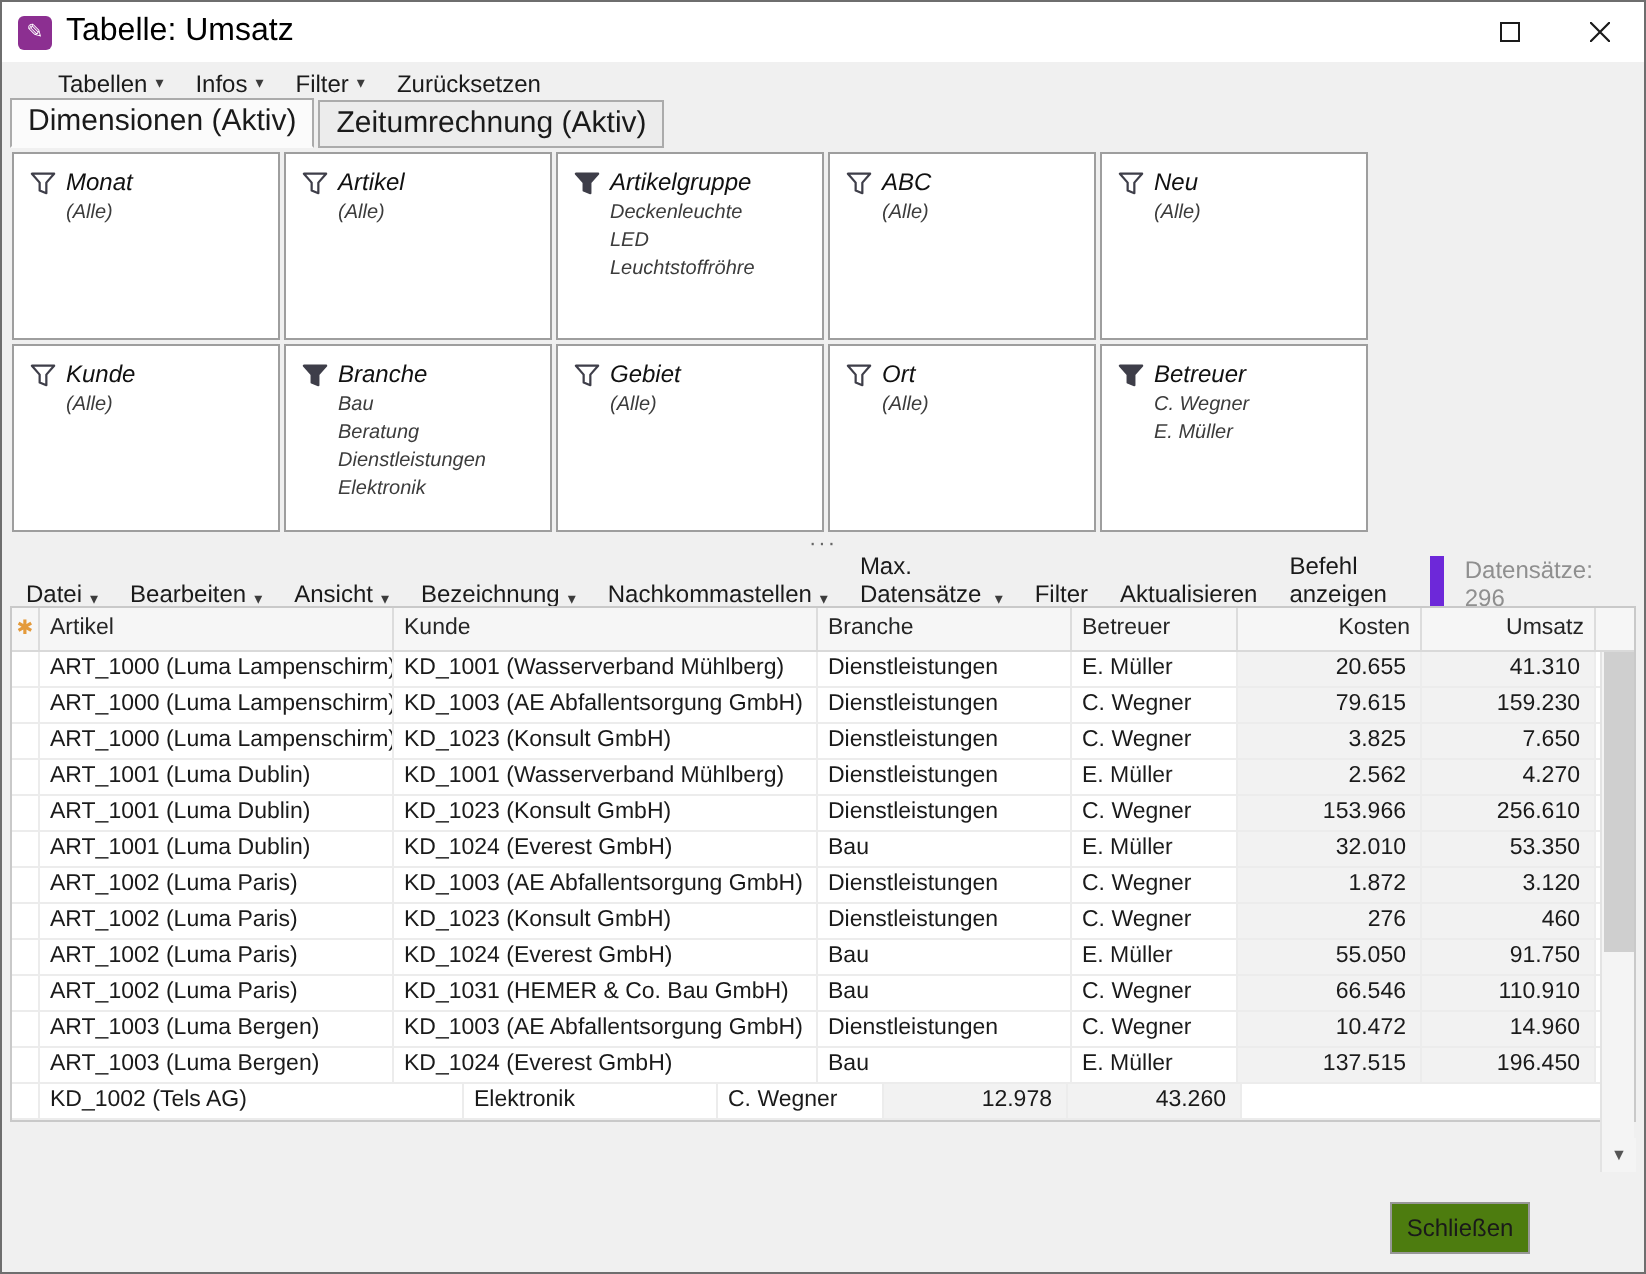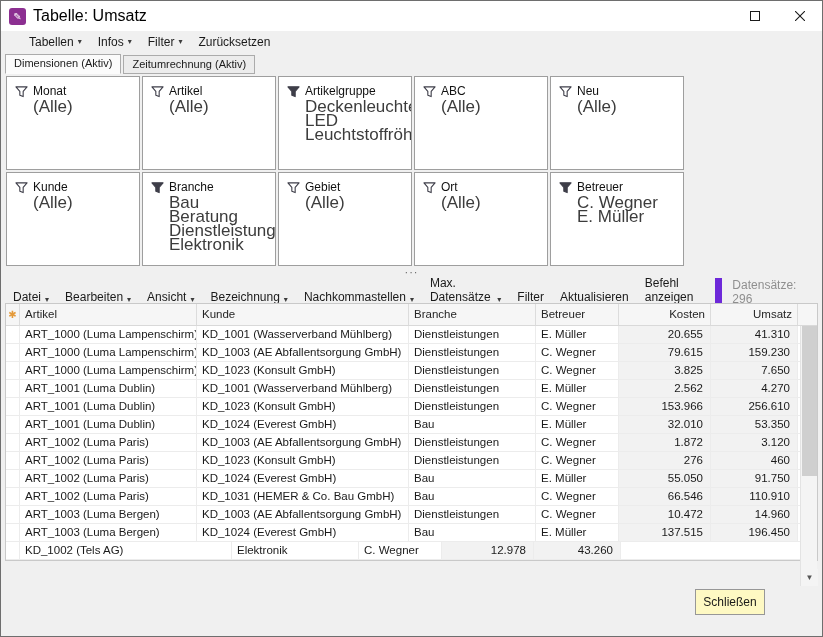--- a/index.html
+++ b/index.html
@@ -17,34 +17,34 @@
   .win-btns { margin-left:auto; display:flex; height:30px; }
   .win-btn { width:45px; height:30px; display:flex; align-items:center; justify-content:center; }
 
   
   .menubar { height:22px; display:flex; align-items:center; padding-left:20px; background:#f0f0f0; }
   .menu-item { display:flex; align-items:center; padding:0 8px; height:100%; cursor:default; }
   .caret { font-size:8px; color:#3c3c3c; margin-left:4px; line-height:1; }
 
   
   .tabstrip { height:21px; display:flex; align-items:flex-end; padding-left:4px; }
-  .tab { font-size:11px; padding:2px 8px 3px; border:1px solid #ababab; background:#ececec;
+  .tab { font-size:15px; padding:2px 8px 3px; border:1px solid #ababab; background:#ececec;
          margin-right:2px; white-space:nowrap; }
   .tab.active { background:#fbfbfb; padding-bottom:4px; border-bottom-color:#fbfbfb; }
 
   
-  .cards-area { padding:2px 5px 0; }
+  .cards-area { padding:2px 5px 0;font-style:italic; }
   .cards-row { display:flex; gap:2px; margin-bottom:2px; }
   .card { width:134px; height:94px; background:#fff; border:1px solid #9e9e9e; padding:7px 8px; overflow:hidden; }
   .card-head { display:flex; align-items:center; gap:5px; }
   .funnel { display:flex; }
   .funnel path { fill:#ffffff; stroke:#3e3e49; stroke-width:1.2; stroke-linejoin:round; }
   .card.filtered .funnel path { fill:#3e3e49; }
   .card-name { font-size:12px; color:#111; }
-  .card-values { margin-left:18px; margin-top:2px; font-size:17px; color:#3c3c3c; line-height:14px; }
+  .card-values { margin-left:18px; margin-top:2px; font-size:10px; color:#3c3c3c; line-height:14px; }
 
   .splitter { height:12px; text-align:center; color:#666; font-size:11px; line-height:8px; letter-spacing:1px; cursor:row-resize; }
 
   
   .toolbar { height:24px; display:flex; align-items:center; padding:0 8px 0 4px; }
   .tb-item { display:flex; align-items:flex-end; padding:0 8px; height:100%; }
   .record-count { margin-left:auto; color:#8f8f8f; padding-left:10px; border-left:7px solid #6d28d9; }
 
   
   .table-wrap { position:relative; margin:0 5px; width:811px; background:#fff;
@@ -70,22 +70,22 @@
   .total-umsatz { width:87px; }
 
   
   .vscroll { position:absolute; top:22px; right:0; width:17px; height:260px;
              background:#f4f4f4; border-left:1px solid #e3e3e3; }
   .vthumb { position:absolute; top:0; left:1px; width:15px; height:150px; background:#cfcfcf; }
   .vbtn { position:absolute; bottom:0; left:0; width:17px; height:17px; display:flex;
           align-items:center; justify-content:center; font-size:8px; color:#555; background:#f4f4f4; }
 
   
-  .close-btn { position:absolute; right:57px; bottom:21px; width:70px; height:26px;
-               background:#fef9c3; border:1px solid #979797; font-family:"Liberation Sans",sans-serif;
+  .close-btn { position:absolute; right:57px; bottom:9px; width:70px; height:26px;
+               background:#4d7c0f; border:1px solid #979797; font-family:"Liberation Sans",sans-serif;
                font-size:12px; color:#1a1a1a; }
 </style>
 </head>
 <body>
 
 <div class="window">
 
   <div class="titlebar">
     <div class="app-icon">✎</div>
     <div class="win-title">Tabelle: Umsatz</div>

